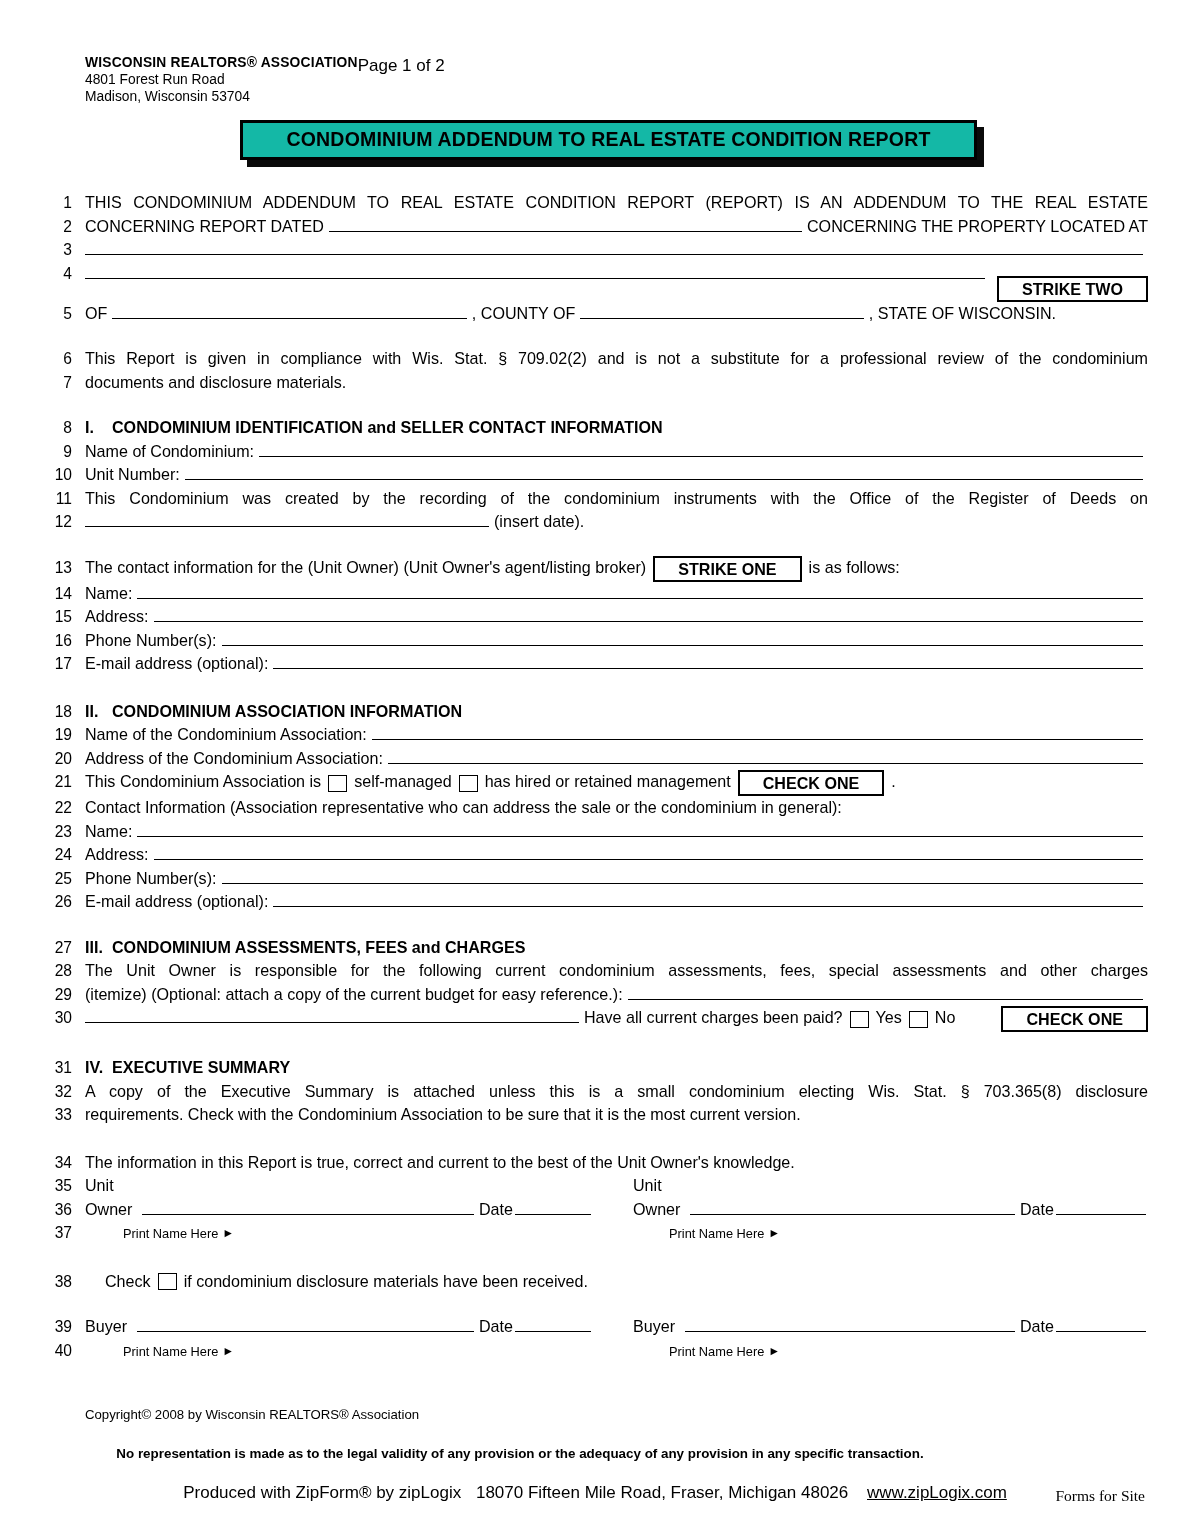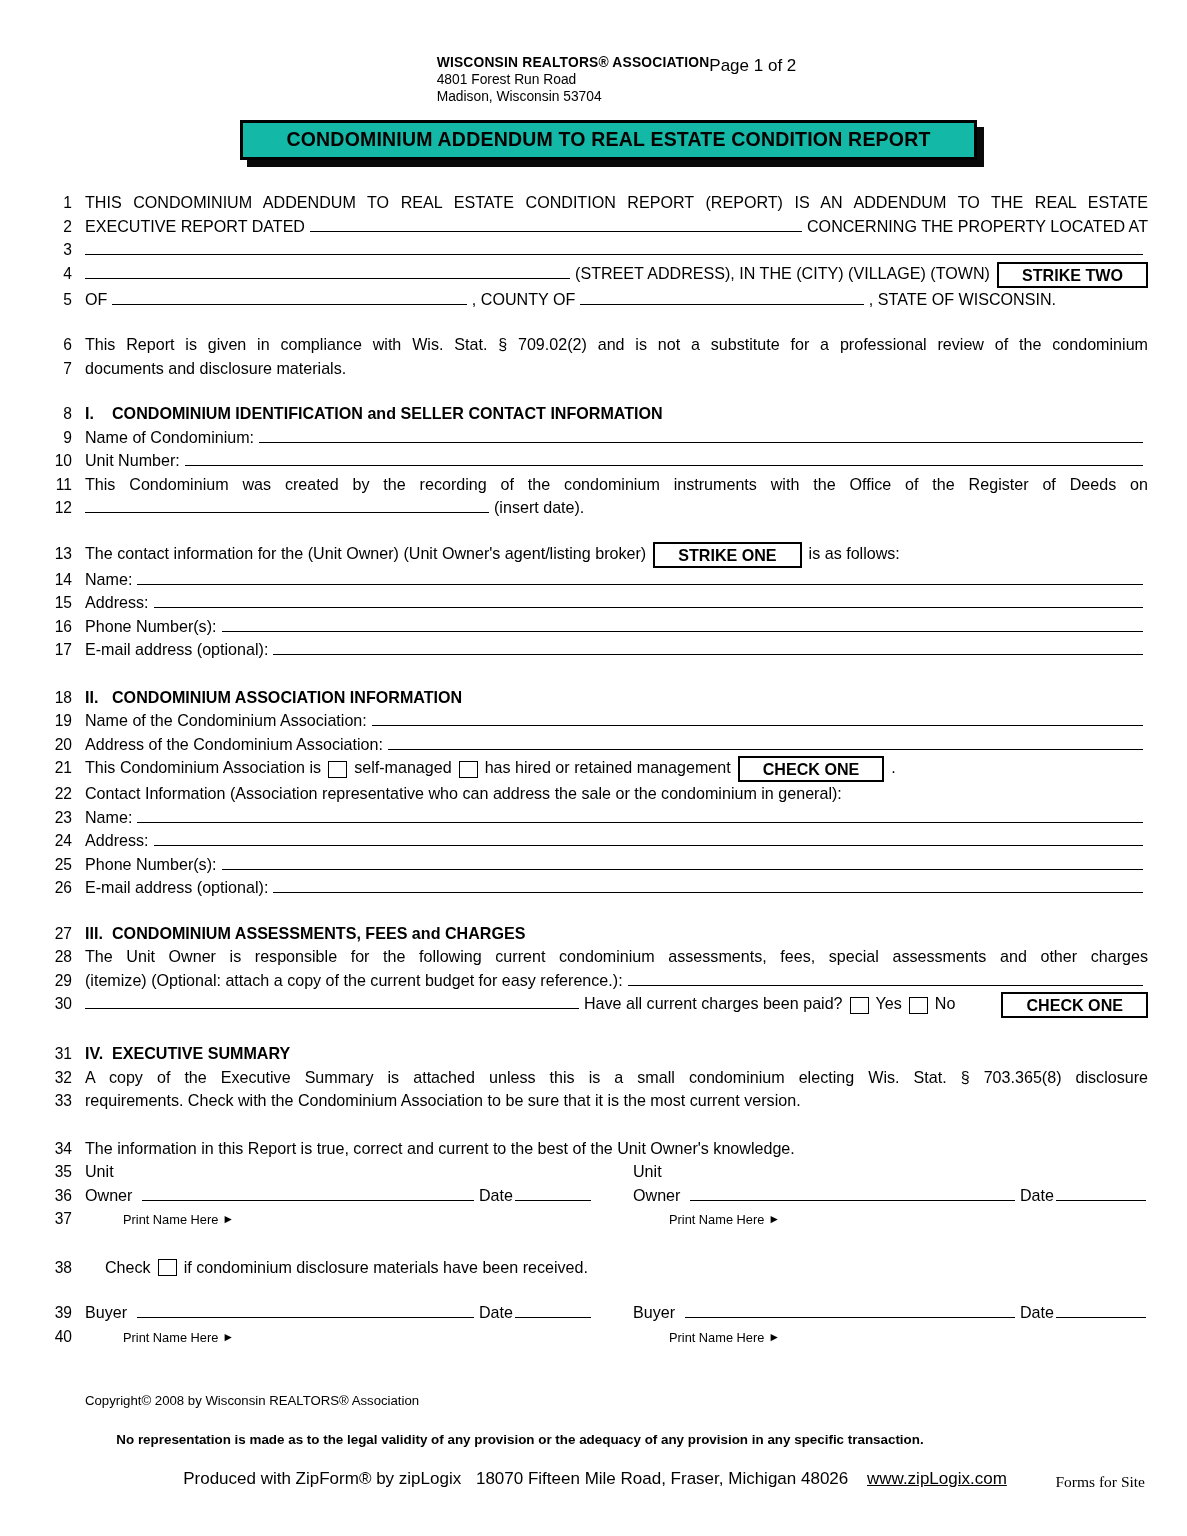--- a/index.html
+++ b/index.html
@@ -12,21 +12,21 @@
   }
   .page {
     width: 1187px; height: 1536px;
     padding: 0 39px 0 42px;
     position: relative;
   }
   
   .header {
     padding-top: 54px;
     display: flex;
-    justify-content: center;
+    justify-content: flex-start;
     align-items: flex-start;
     margin-left: 43px;
     margin-right: 0;
   }
   .org-block { font-size: 13.8px; line-height: 17px; }
   .org-name { font-weight: bold; letter-spacing: .2px; }
   .page-indicator { font-size: 17px; margin-top: 2px; }
   .title-box {
     width: 737px;
     margin-left: 198px;
@@ -147,38 +147,37 @@
   <div class="form">
 
     <div class="line">
       <span class="num">1</span>
       <span class="just">THIS CONDOMINIUM ADDENDUM TO REAL ESTATE CONDITION REPORT (REPORT) IS AN ADDENDUM TO THE REAL ESTATE</span>
     </div>
 
     <div class="line">
       <span class="num">2</span>
       <span class="content">
-        <span class="lbl">EXECUTIVE REPORT DATED</span>
+        <span class="lbl">CONCERNING REPORT DATED</span>
         <span class="blank"></span>
         <span class="lbl">CONCERNING THE PROPERTY LOCATED AT</span>
       </span>
     </div>
 
     <div class="line">
       <span class="num">3</span>
       <span class="content">
           <span class="blank" style="margin-left:0"></span>
         </span>
     </div>
 
     <div class="line">
       <span class="num">4</span>
       <span class="content">
         <span class="blank" style="margin-left:0"></span>
-        <span class="lbl">(STREET ADDRESS), IN THE (CITY) (VILLAGE) (TOWN)</span>
         <span class="tag-box" style="margin-right:0">STRIKE TWO</span>
       </span>
     </div>
 
     <div class="line">
       <span class="num">5</span>
       <span class="content" style="margin-right:92px">
         <span class="lbl">OF</span>
         <span class="blank" style="flex:1.25"></span>
         <span class="lbl">, COUNTY OF</span>

